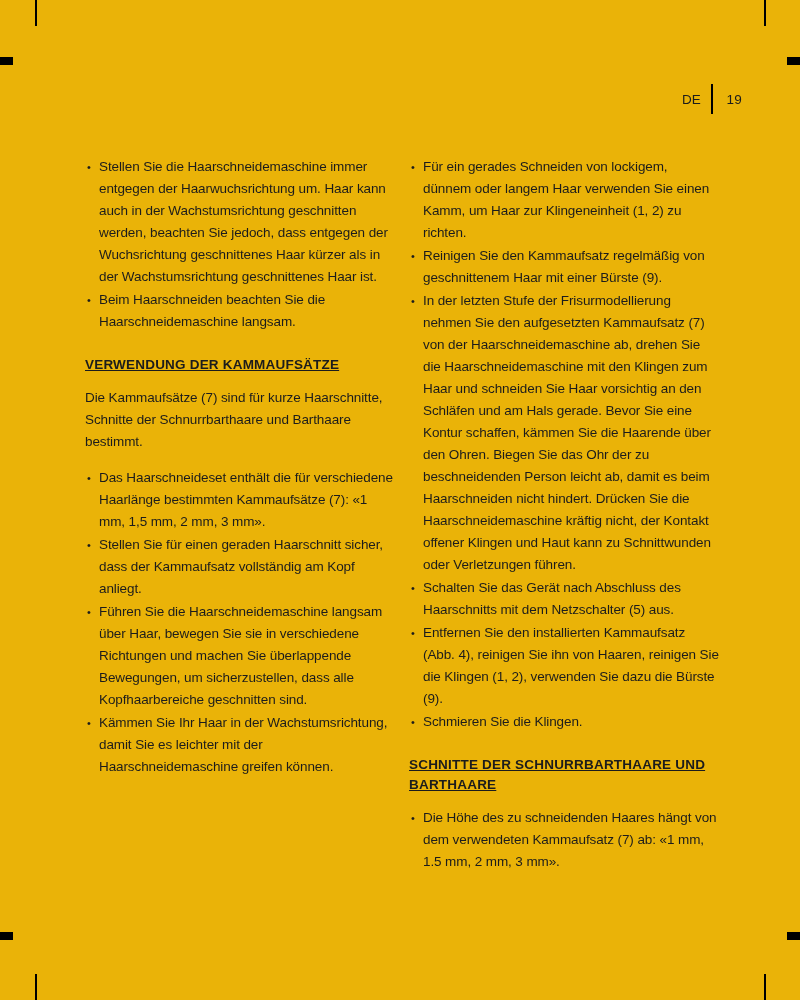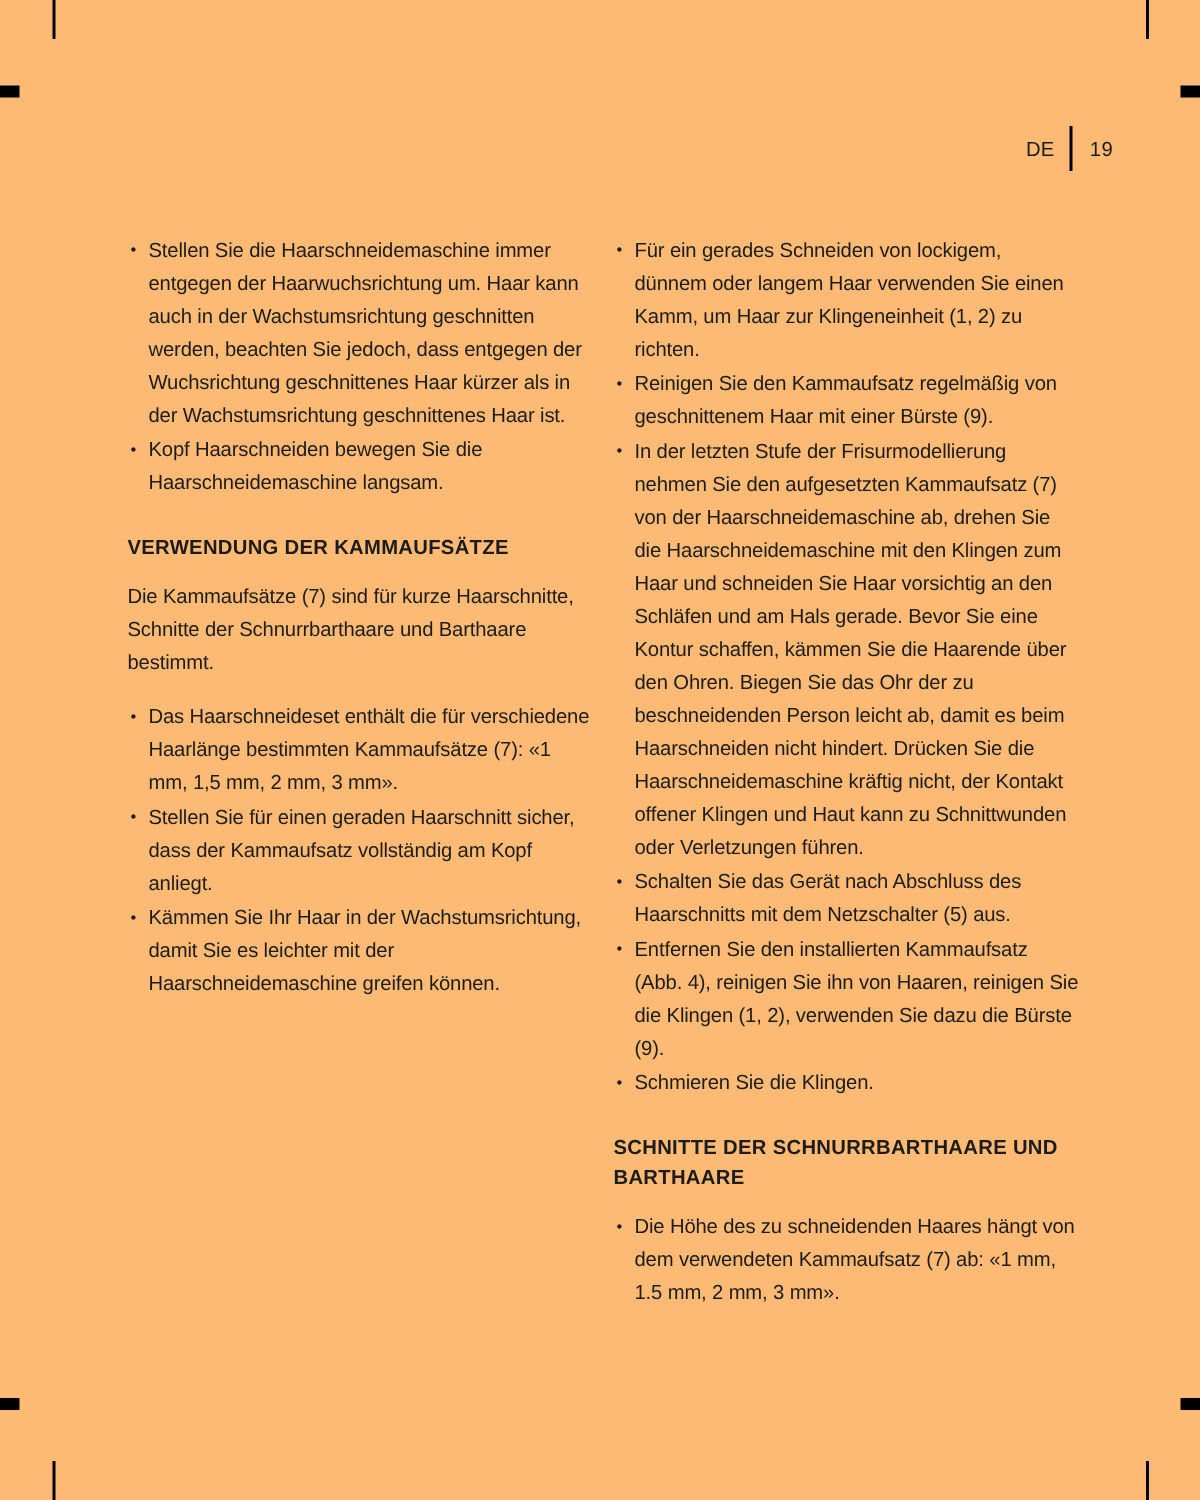--- a/index.html
+++ b/index.html
@@ -6,21 +6,21 @@
   body {
     width: 800px; height: 1000px;
     background: #ffffff;
     font-family: "Liberation Sans", "DejaVu Sans", sans-serif;
     color: #1c1c1c;
   }
   .page {
     position: relative;
     width: 800px; height: 1000px;
     overflow: hidden;
-    background: #fdba74;
+    background: #eab308;
   }
 
   
   .crop-v { position: absolute; width: 1.5px; background: #000; height: 26px; }
   .crop-v.tl { left: 35px;  top: 0; }
   .crop-v.tr { left: 764px; top: 0; }
   .crop-v.bl { left: 35px;  bottom: 0; }
   .crop-v.br { left: 764px; bottom: 0; }
   .crop-bar { position: absolute; height: 8px; width: 13px; background: #000; }
   .crop-bar.lt { left: 0;  top: 57px; }
@@ -32,21 +32,21 @@
   .page-header {
     position: absolute;
     top: 84px; right: 58px;
     display: flex; align-items: center;
     font-size: 13.5px; letter-spacing: 0.2px;
   }
   .page-header .lang { padding-right: 10px; }
   .page-header .rule {
     width: 1.5px; height: 30px; background: #000;
   }
-  .page-header .num { padding-left: 0; margin-left: 12px; }
+  .page-header .num { padding-left: 14px; }
 
   
   .content {
     position: absolute;
     top: 156px; left: 85px;
     width: 634px;
     display: flex;
   }
   .col { width: 310px; }
   .col.left  { margin-right: 14px; }
@@ -72,20 +72,21 @@
     font-size: 11px;
   }
 
   h3.section-heading {
     font-size: 13.5px;
     font-weight: bold;
     line-height: 20px;
     letter-spacing: 0.2px;
     margin-top: 22px;
     margin-bottom: 12px;
+    text-decoration: underline;
   }
   .intro { margin-bottom: 14px; }
   .after-intro { margin-top: 1px; }
 </style>
 </head>
 <body>
 
 <div class="page">
 
   <div class="crop-v tl"></div>
@@ -101,30 +102,31 @@
     <span class="lang">DE</span>
     <span class="rule"></span>
     <span class="num">19</span>
   </div>
 
   <div class="content">
 
     <div class="col left">
       <ul>
         <li>Stellen Sie die Haarschneidemaschine immer entgegen der Haarwuchsrichtung um. Haar kann auch in der Wachstumsrichtung geschnitten werden, beachten Sie jedoch, dass entgegen der Wuchsrichtung geschnittenes Haar kürzer als in der Wachstumsrichtung geschnittenes Haar ist.</li>
-        <li>Kopf Haarschneiden bewegen Sie die Haarschneidemaschine langsam.</li>
+        <li>Beim Haarschneiden beachten Sie die Haarschneidemaschine langsam.</li>
       </ul>
 
       <h3 class="section-heading">VERWENDUNG DER KAMMAUFSÄTZE</h3>
 
       <p class="body-text intro">Die Kammaufsätze (7) sind für kurze Haarschnitte, Schnitte der Schnurrbarthaare und Barthaare  bestimmt.</p>
 
       <ul class="after-intro">
         <li>Das Haarschneideset enthält die für verschiedene Haarlänge bestimmten Kammaufsätze (7): «1 mm, 1,5 mm, 2 mm, 3 mm».</li>
         <li>Stellen Sie für einen geraden Haarschnitt sicher, dass der Kammaufsatz vollständig am Kopf anliegt.</li>
+        <li>Führen Sie die Haarschneidemaschine langsam über Haar, bewegen Sie sie in verschiedene Richtungen und machen Sie überlappende Bewegungen, um sicherzustellen, dass alle Kopfhaarbereiche geschnitten sind.</li>
         <li>Kämmen Sie Ihr Haar in der Wachstumsrichtung, damit Sie es leichter mit der Haarschneidemaschine greifen können.</li>
       </ul>
     </div>
 
     <div class="col right">
       <ul>
         <li>Für ein gerades Schneiden von lockigem, dünnem oder langem Haar verwenden Sie einen Kamm, um Haar zur Klingeneinheit (1, 2) zu richten.</li>
         <li>Reinigen Sie den Kammaufsatz regelmäßig von geschnittenem Haar mit einer Bürste (9).</li>
         <li>In der letzten Stufe der Frisurmodellierung nehmen Sie den aufgesetzten Kammaufsatz (7) von der Haarschneidemaschine ab, drehen Sie die Haarschneidemaschine mit den Klingen zum Haar und schneiden Sie Haar vorsichtig an den Schläfen und am Hals gerade. Bevor Sie eine Kontur schaffen, kämmen Sie die Haarende über den Ohren. Biegen Sie das Ohr der zu beschneidenden Person leicht ab, damit es beim Haarschneiden nicht hindert. Drücken Sie die Haarschneidemaschine kräftig nicht, der Kontakt offener Klingen und Haut kann zu Schnittwunden oder Verletzungen führen.</li>
         <li>Schalten Sie das Gerät nach Abschluss des Haarschnitts mit dem Netzschalter (5) aus.</li>

